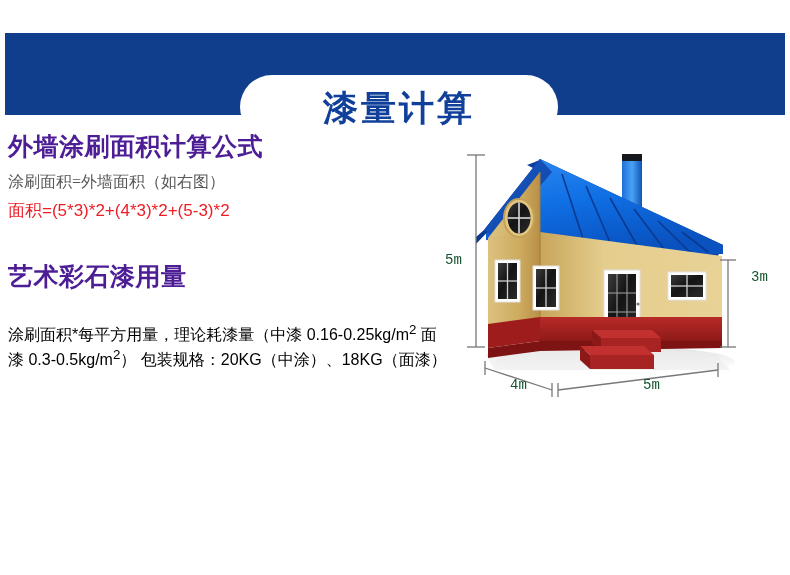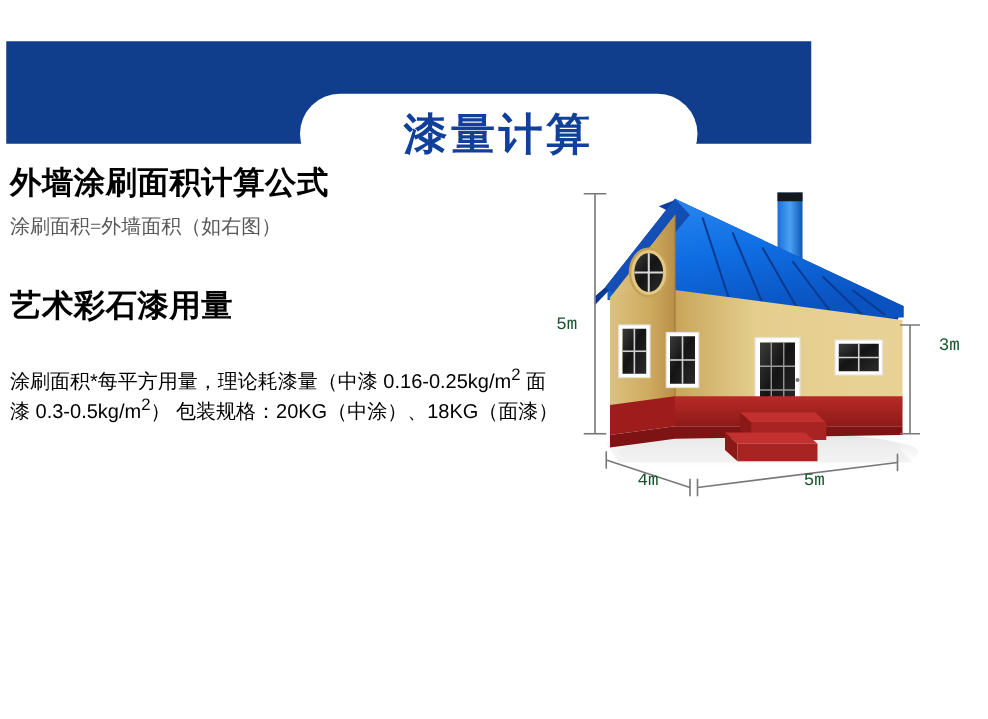--- a/index.html
+++ b/index.html
@@ -13,21 +13,21 @@
   #page {
     position: relative;
     width: 790px; height: 575px;
     background: #ffffff;
   }
 
   
   .banner {
     position: absolute;
     left: 5px; top: 33px;
-    width: 644px; height: 82px;
+    width: 780px; height: 82px;
     background: #103d8c;
   }
   .banner-pill {
     position: absolute;
     left: 235px; top: 42px;
     width: 318px; height: 64px;
     background: #ffffff;
     border-radius: 34px;
     display: flex;
     align-items: center;
@@ -42,21 +42,21 @@
     white-space: nowrap;
   }
 
   
   .content {
     position: absolute;
     left: 8px; top: 133px;
     width: 440px;
   }
   .h-blue {
-    color: #000000;
+    color: #4c1d95;
     font-size: 25px;
     font-weight: bold;
     letter-spacing: 0.5px;
     line-height: 1.1;
     margin: 0;
   }
   .sub-gray {
     color: #585858;
     font-size: 16px;
     line-height: 1.1;
@@ -127,20 +127,21 @@
       <span class="banner-title">漆量计算</span>
     </div>
   </div>
 
   <div class="content">
 
     <h2 class="h-blue">外墙涂刷面积计算公式</h2>
 
     <p class="sub-gray">涂刷面积=外墙面积（如右图）</p>
 
+    <p class="formula-red">面积=(5*3)*2+(4*3)*2+(5-3)*2</p>
 
     <h2 class="h-blue second">艺术彩石漆用量</h2>
 
     <div class="bullets">
 
       
         
         涂刷面积*每平方用量，理论耗漆量（中漆 0.16-0.25kg/m<sup>2</sup> 面漆 0.3-0.5kg/m<sup>2</sup>）
       
 

